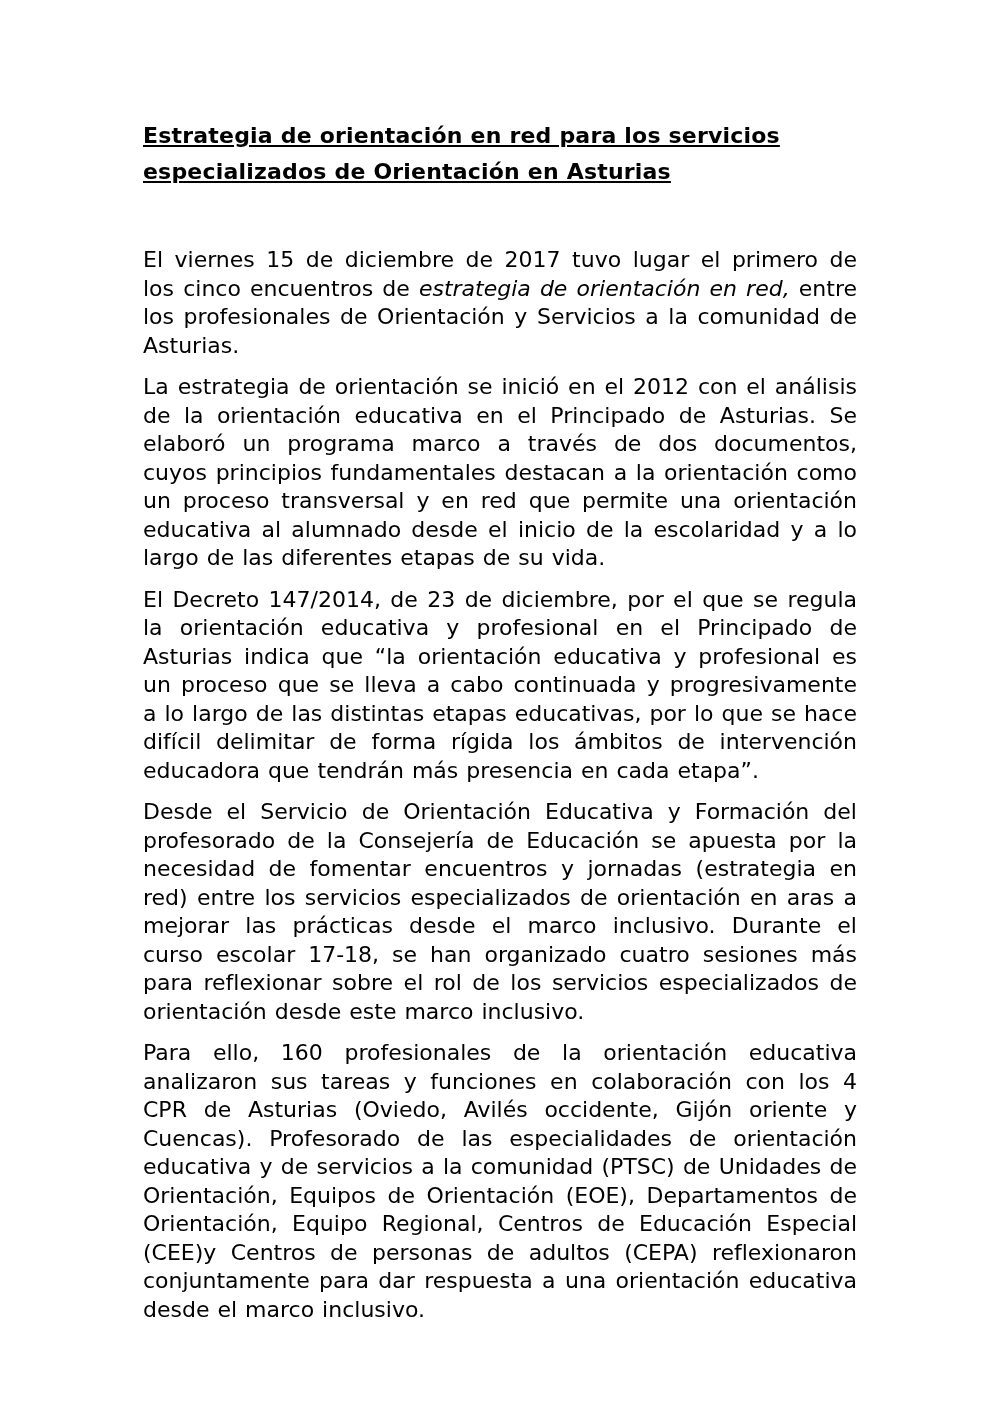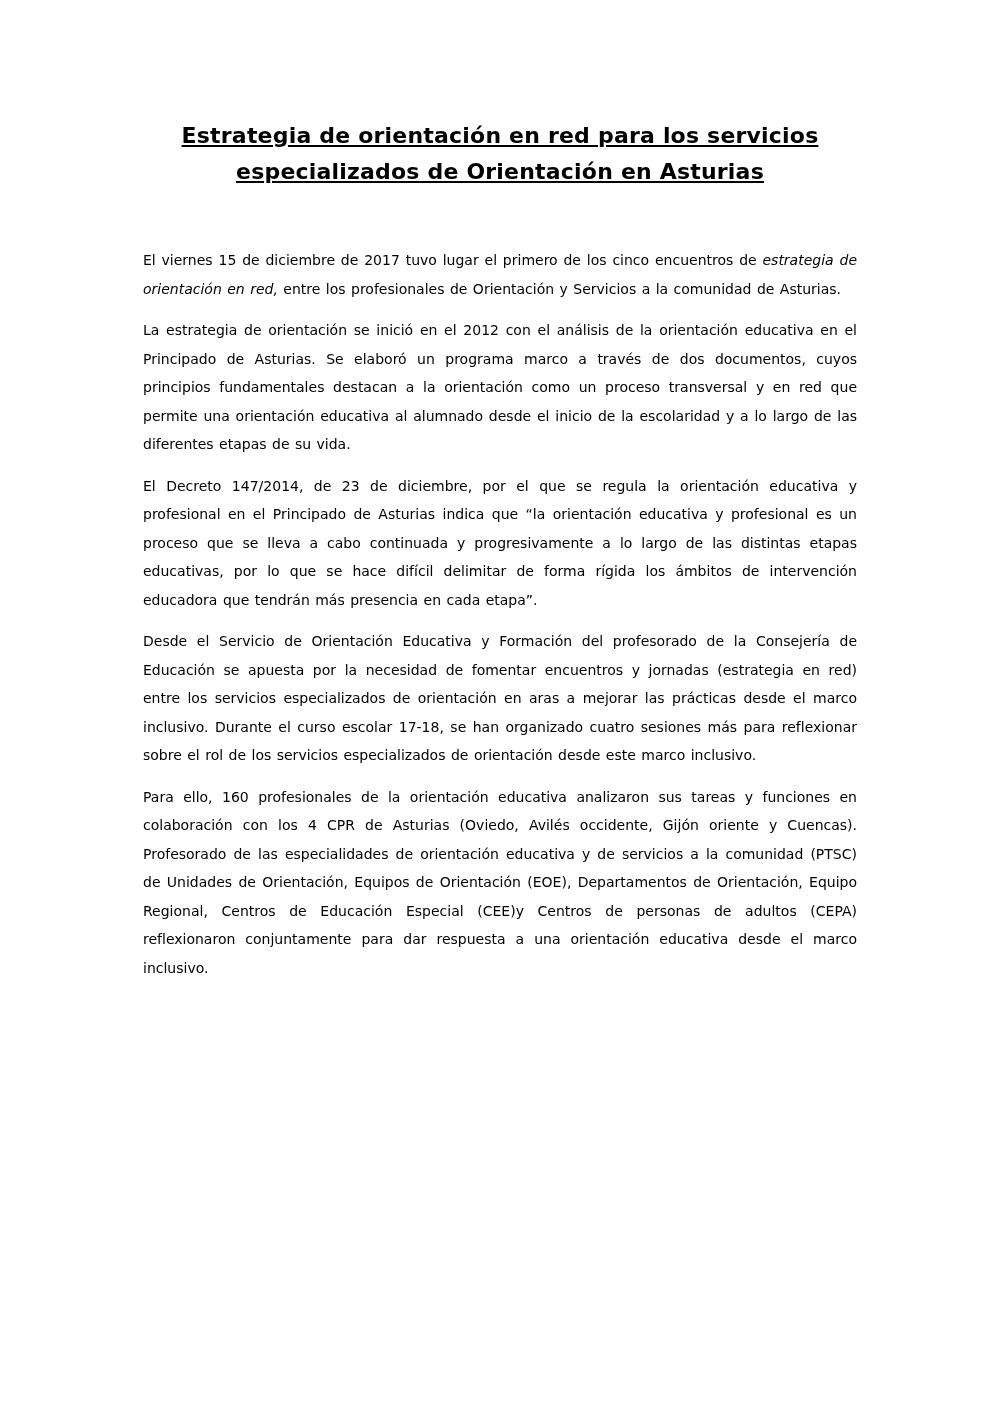--- a/index.html
+++ b/index.html
@@ -16,27 +16,26 @@
     color: #000000;
     font-family: "DejaVu Sans", "Liberation Sans", sans-serif;
     box-sizing: border-box;
     padding: 118px 143px 0 143px;
     overflow: hidden;
   }
   .doc-title {
     font-size: 22px;
     line-height: 36px;
     font-weight: bold;
-    text-align: center;
     text-decoration: underline;
     margin: 0 0 56px 0;
     letter-spacing: 0.2px;
   }
   .doc-paragraph {
-    font-size: 14px;
+    font-size: 22px;
     line-height: 28.5px;
     text-align: justify;
     margin: 0 0 13px 0;
     word-spacing: 1px;
   }
   .doc-paragraph em {
     font-style: italic;
   }
 </style>
 </head>

